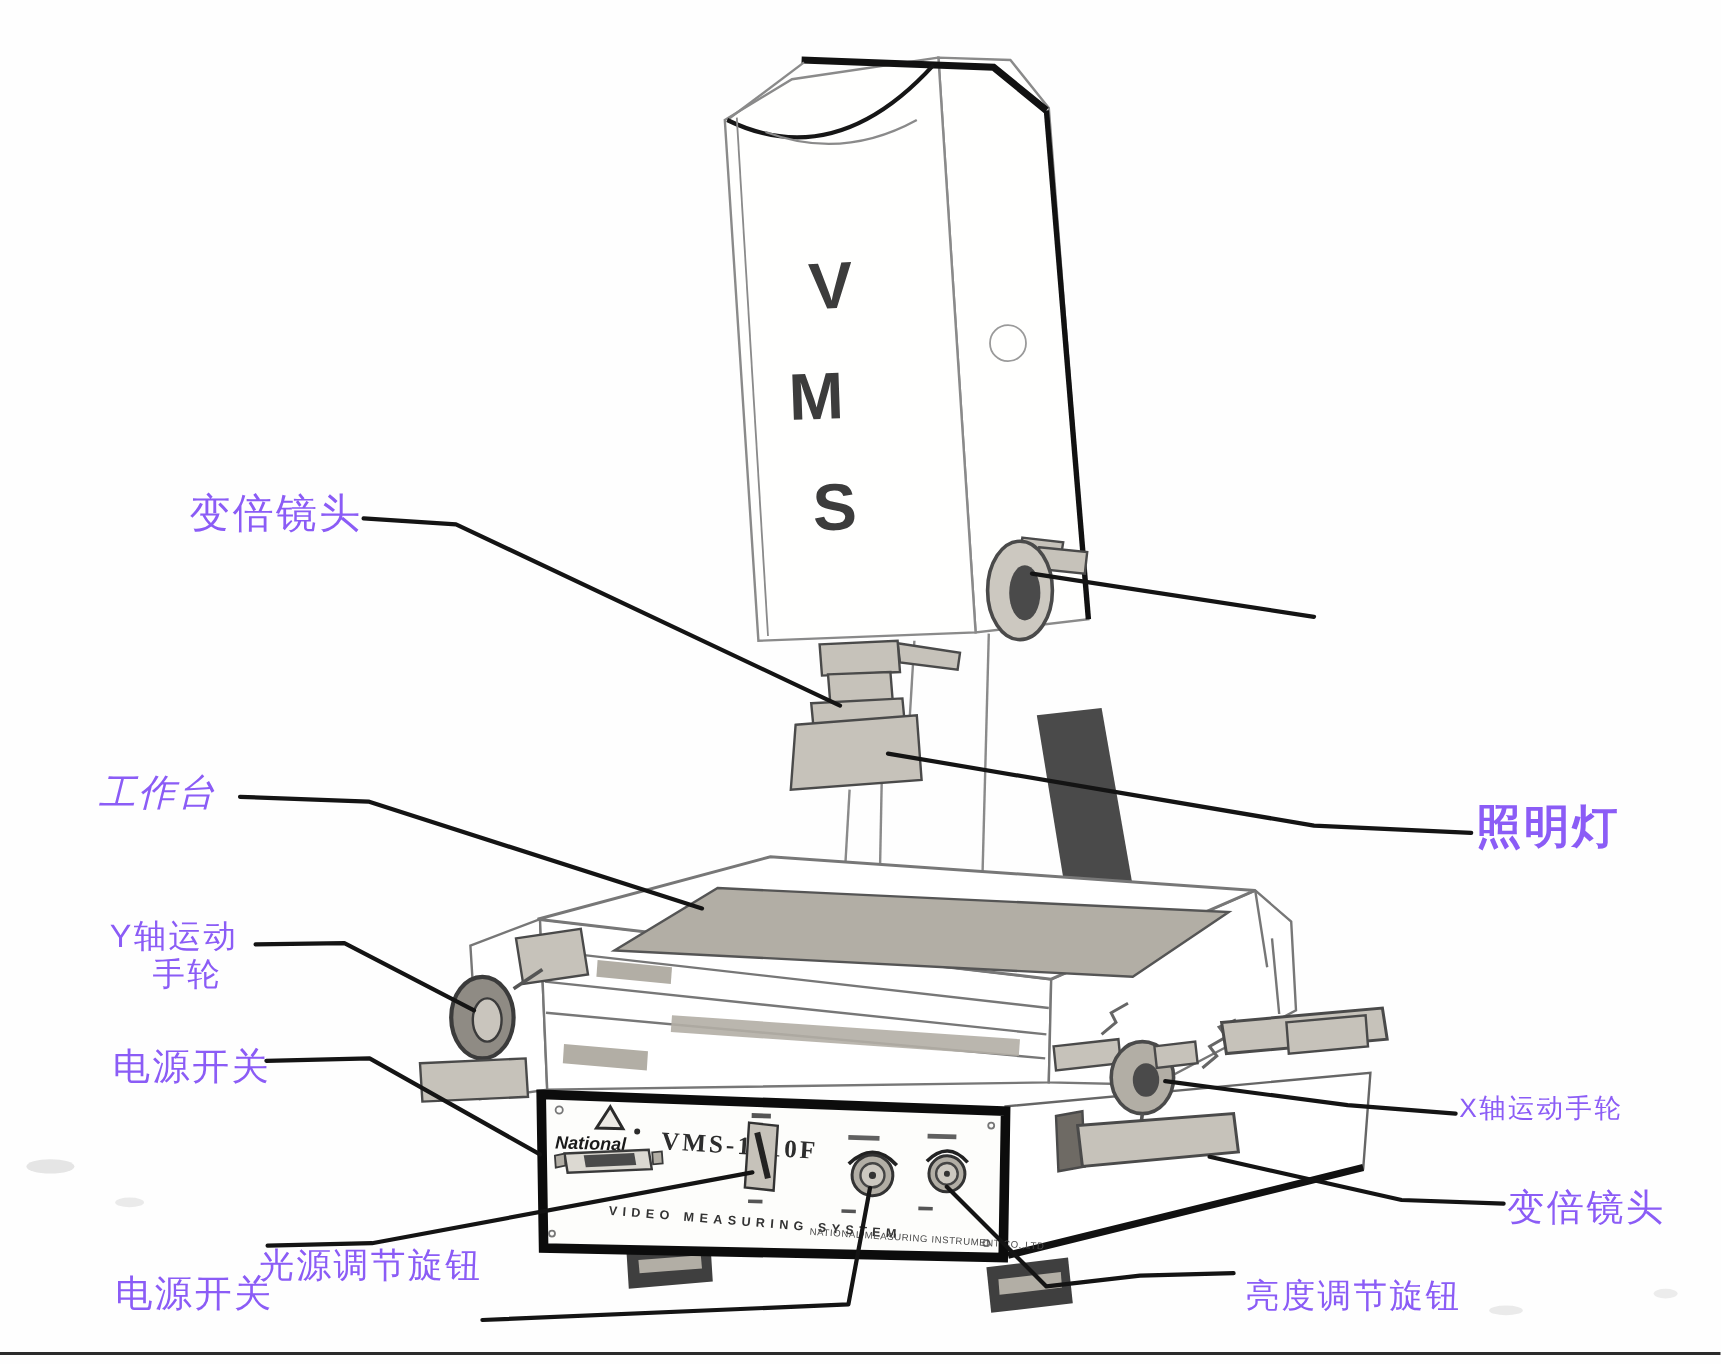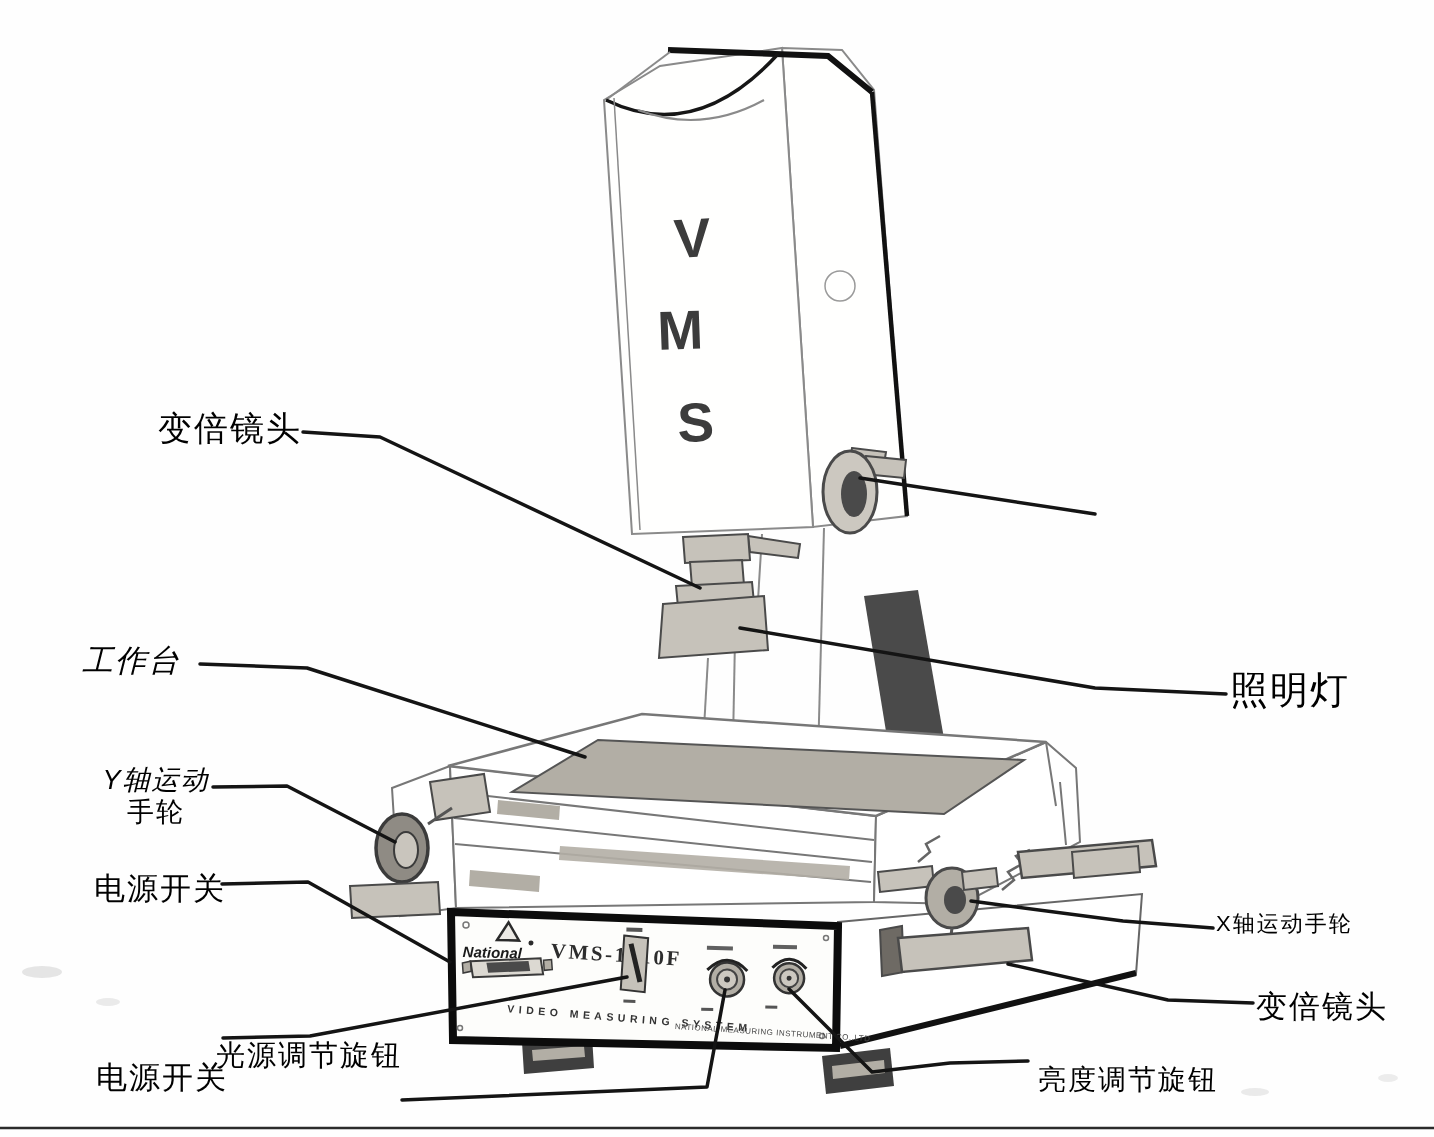--- a/index.html
+++ b/index.html
@@ -1,21 +1,21 @@
 <!DOCTYPE html>
 <html><head>
 <meta charset="utf-8">
 <style>
   html,body{margin:0;padding:0;background:#fff;}
   .stage{position:relative;width:1434px;height:1137px;background:#fefefe;overflow:hidden;
          font-family:"Liberation Sans","DejaVu Sans",sans-serif;color:#141414;}
   .art{position:absolute;left:0;top:0;}
-  .lbl{position:absolute;white-space:nowrap;color:#000000;letter-spacing:2px;line-height:1.1;}
+  .lbl{position:absolute;white-space:nowrap;color:#8b5cf6;letter-spacing:2px;line-height:1.1;}
   .lbl-34{font-size:34px;} .lbl-33{font-size:33px;} .lbl-35{font-size:31px;font-style:italic;}
-  .lbl-38{font-size:38px;} .lbl-31{font-size:31px;} .lbl-30{font-size:22px;}
+  .lbl-38{font-size:38px;font-weight:bold;} .lbl-31{font-size:31px;} .lbl-30{font-size:22px;}
   .lbl-29{font-size:29px;} .lbl-28{font-size:28px;margin-top:15px;} .lbl-27{font-size:27px;}
   .ycenter{text-align:center;}
 </style>
 </head>
 <body>
 
 <div class="stage">
 
 <svg class="art" width="1434" height="1137" viewBox="0 0 1434 1137">
 
@@ -170,21 +170,21 @@
     <polyline points="725,990 707,1087 402,1100"></polyline>
     <polyline points="789,989 872,1072 950,1063 1028,1061"></polyline>
   </g>
 
   <line x1="0" y1="1128" x2="1434" y2="1128" stroke="#2b2b2b" stroke-width="2.5"></line>
 </svg>
 
 <div class="lbl lbl-34" style="left:158px;top:410px;">变倍镜头</div>
 <div class="lbl lbl-35" style="left:82px;top:644px;">工作台</div>
 <div class="lbl lbl-38" style="left:1230px;top:670px;">照明灯</div>
-<div class="lbl lbl-27 ycenter" style="left:98px;top:766px;width:116px;font-style:italic;">Y轴运动</div>
+<div class="lbl lbl-27 ycenter" style="left:87px;top:766px;width:116px;">Y轴运动</div>
 <div class="lbl lbl-27 ycenter" style="left:98px;top:798px;width:116px;">手轮</div>
 <div class="lbl lbl-31" style="left:94px;top:872px;">电源开关</div>
 <div class="lbl lbl-30" style="left:1216px;top:912px;">X轴运动手轮</div>
 <div class="lbl lbl-31" style="left:96px;top:1024px;margin-top:37px;">电源开关</div>
 <div class="lbl lbl-29" style="left:216px;top:1040px;">光源调节旋钮</div>
 <div class="lbl lbl-31" style="left:1256px;top:990px;">变倍镜头</div>
 <div class="lbl lbl-28" style="left:1038px;top:1050px;">亮度调节旋钮</div>
 
 </div>
 

